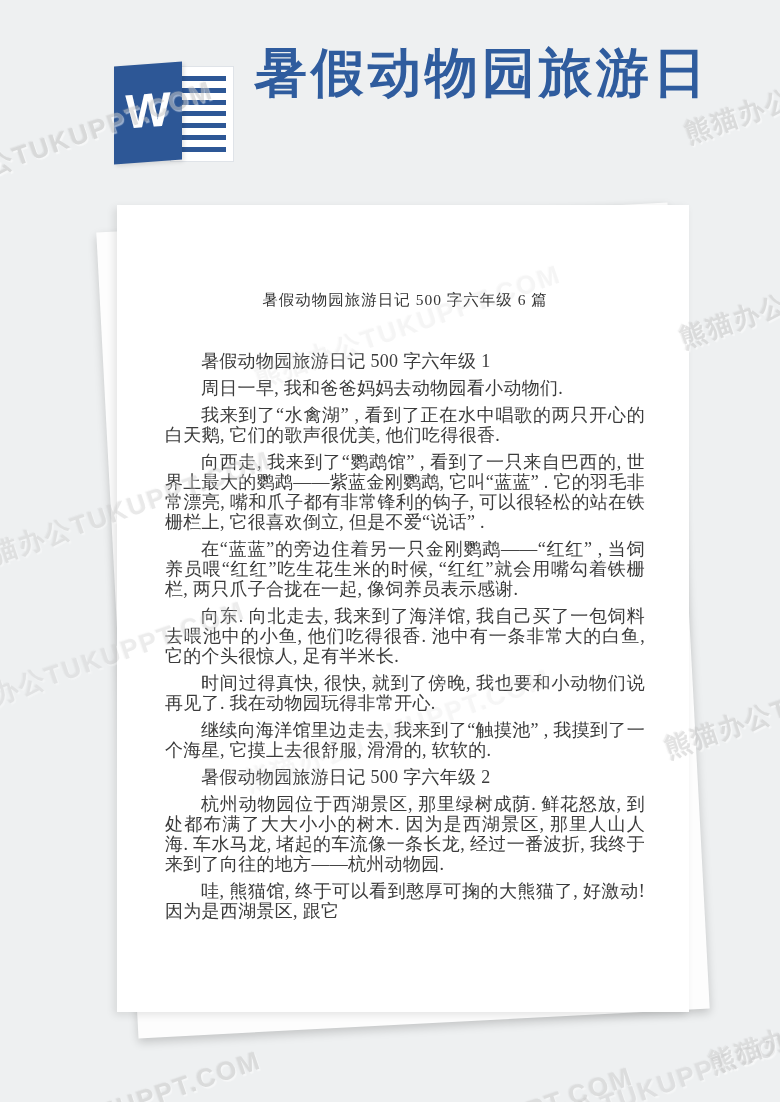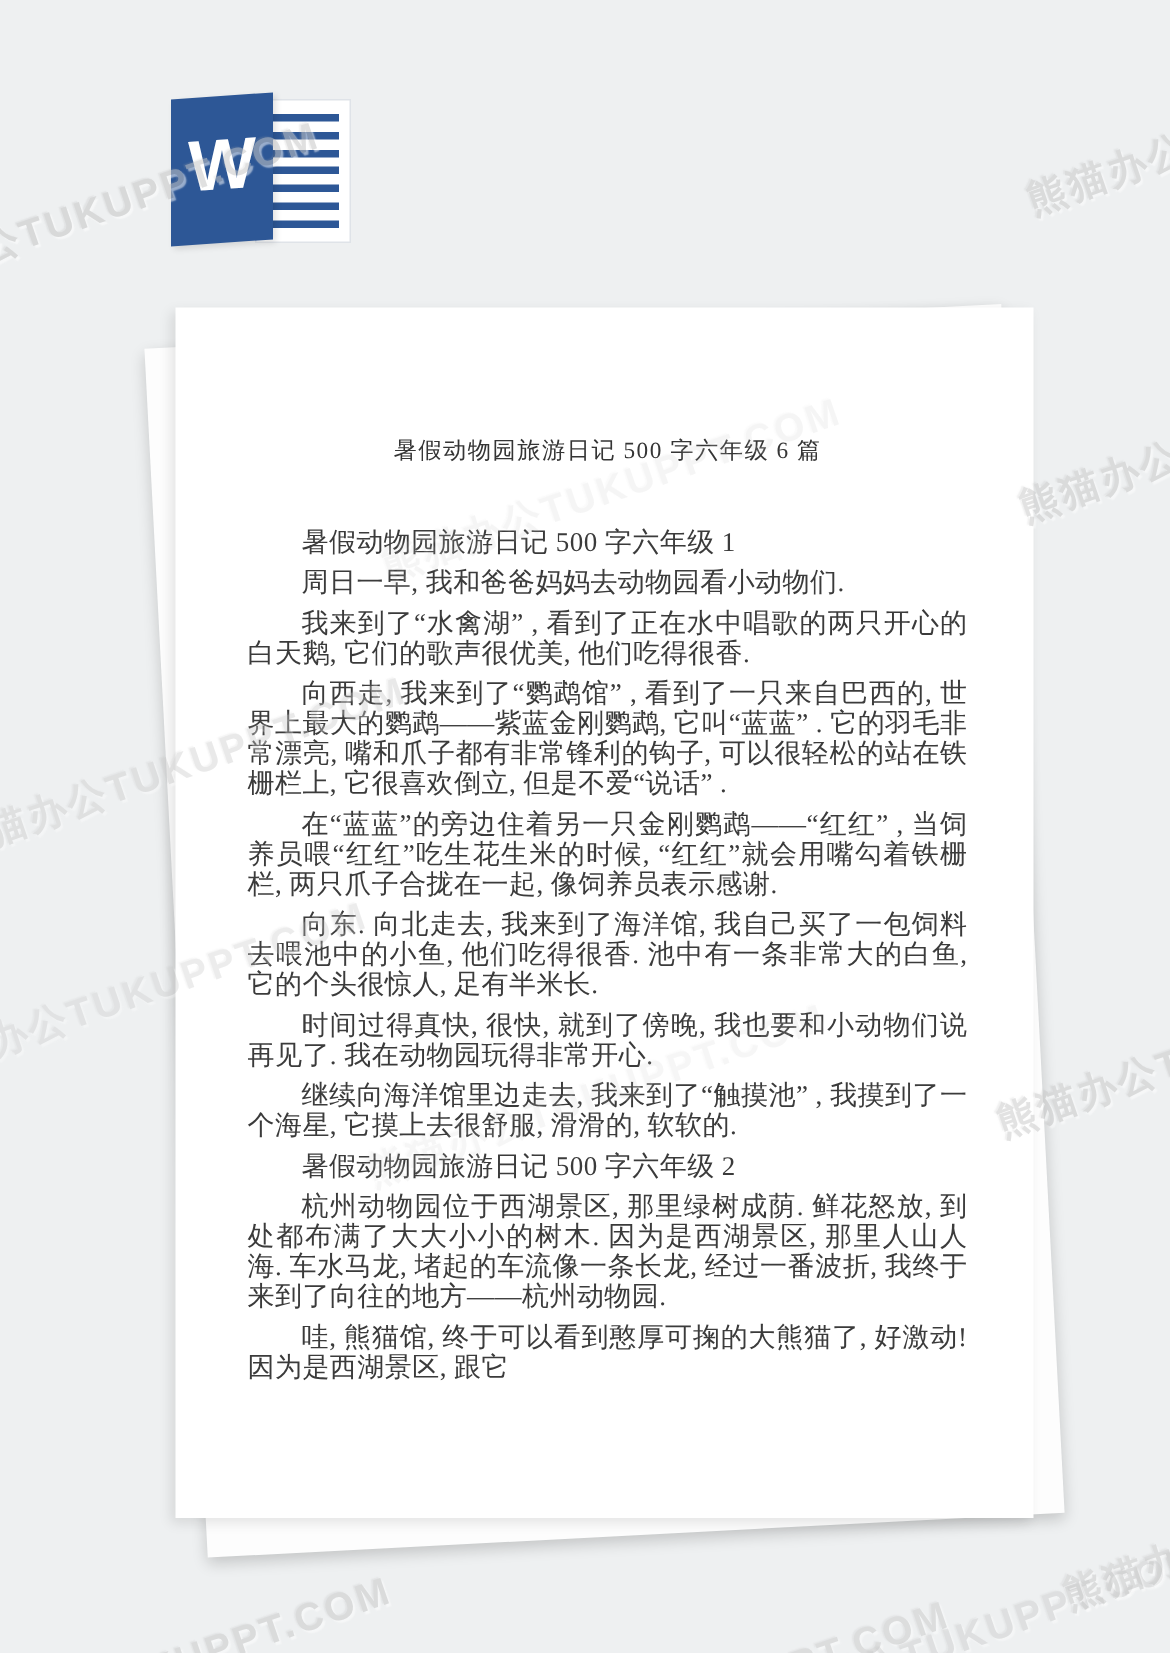--- a/index.html
+++ b/index.html
@@ -81,20 +81,21 @@
         <i></i>
         <i></i>
         <i></i>
         <i></i>
     </div>
     <div class="word-panel">
       <span>W</span>
     </div>
   </div>
   <div class="main-title">
+    <div>暑假动物园旅游日</div>
   </div>
 </div>
 
 <div class="page-back"></div>
 <div class="page-main">
   <h1 class="doc-title">暑假动物园旅游日记 500 字六年级 6 篇</h1>
   <div class="doc-body" id="doc-body">
       <p>暑假动物园旅游日记 500 字六年级 1</p>
       <p>周日一早, 我和爸爸妈妈去动物园看小动物们.</p>
       <p>我来到了“水禽湖” , 看到了正在水中唱歌的两只开心的白天鹅, 它们的歌声很优美, 他们吃得很香.</p>

